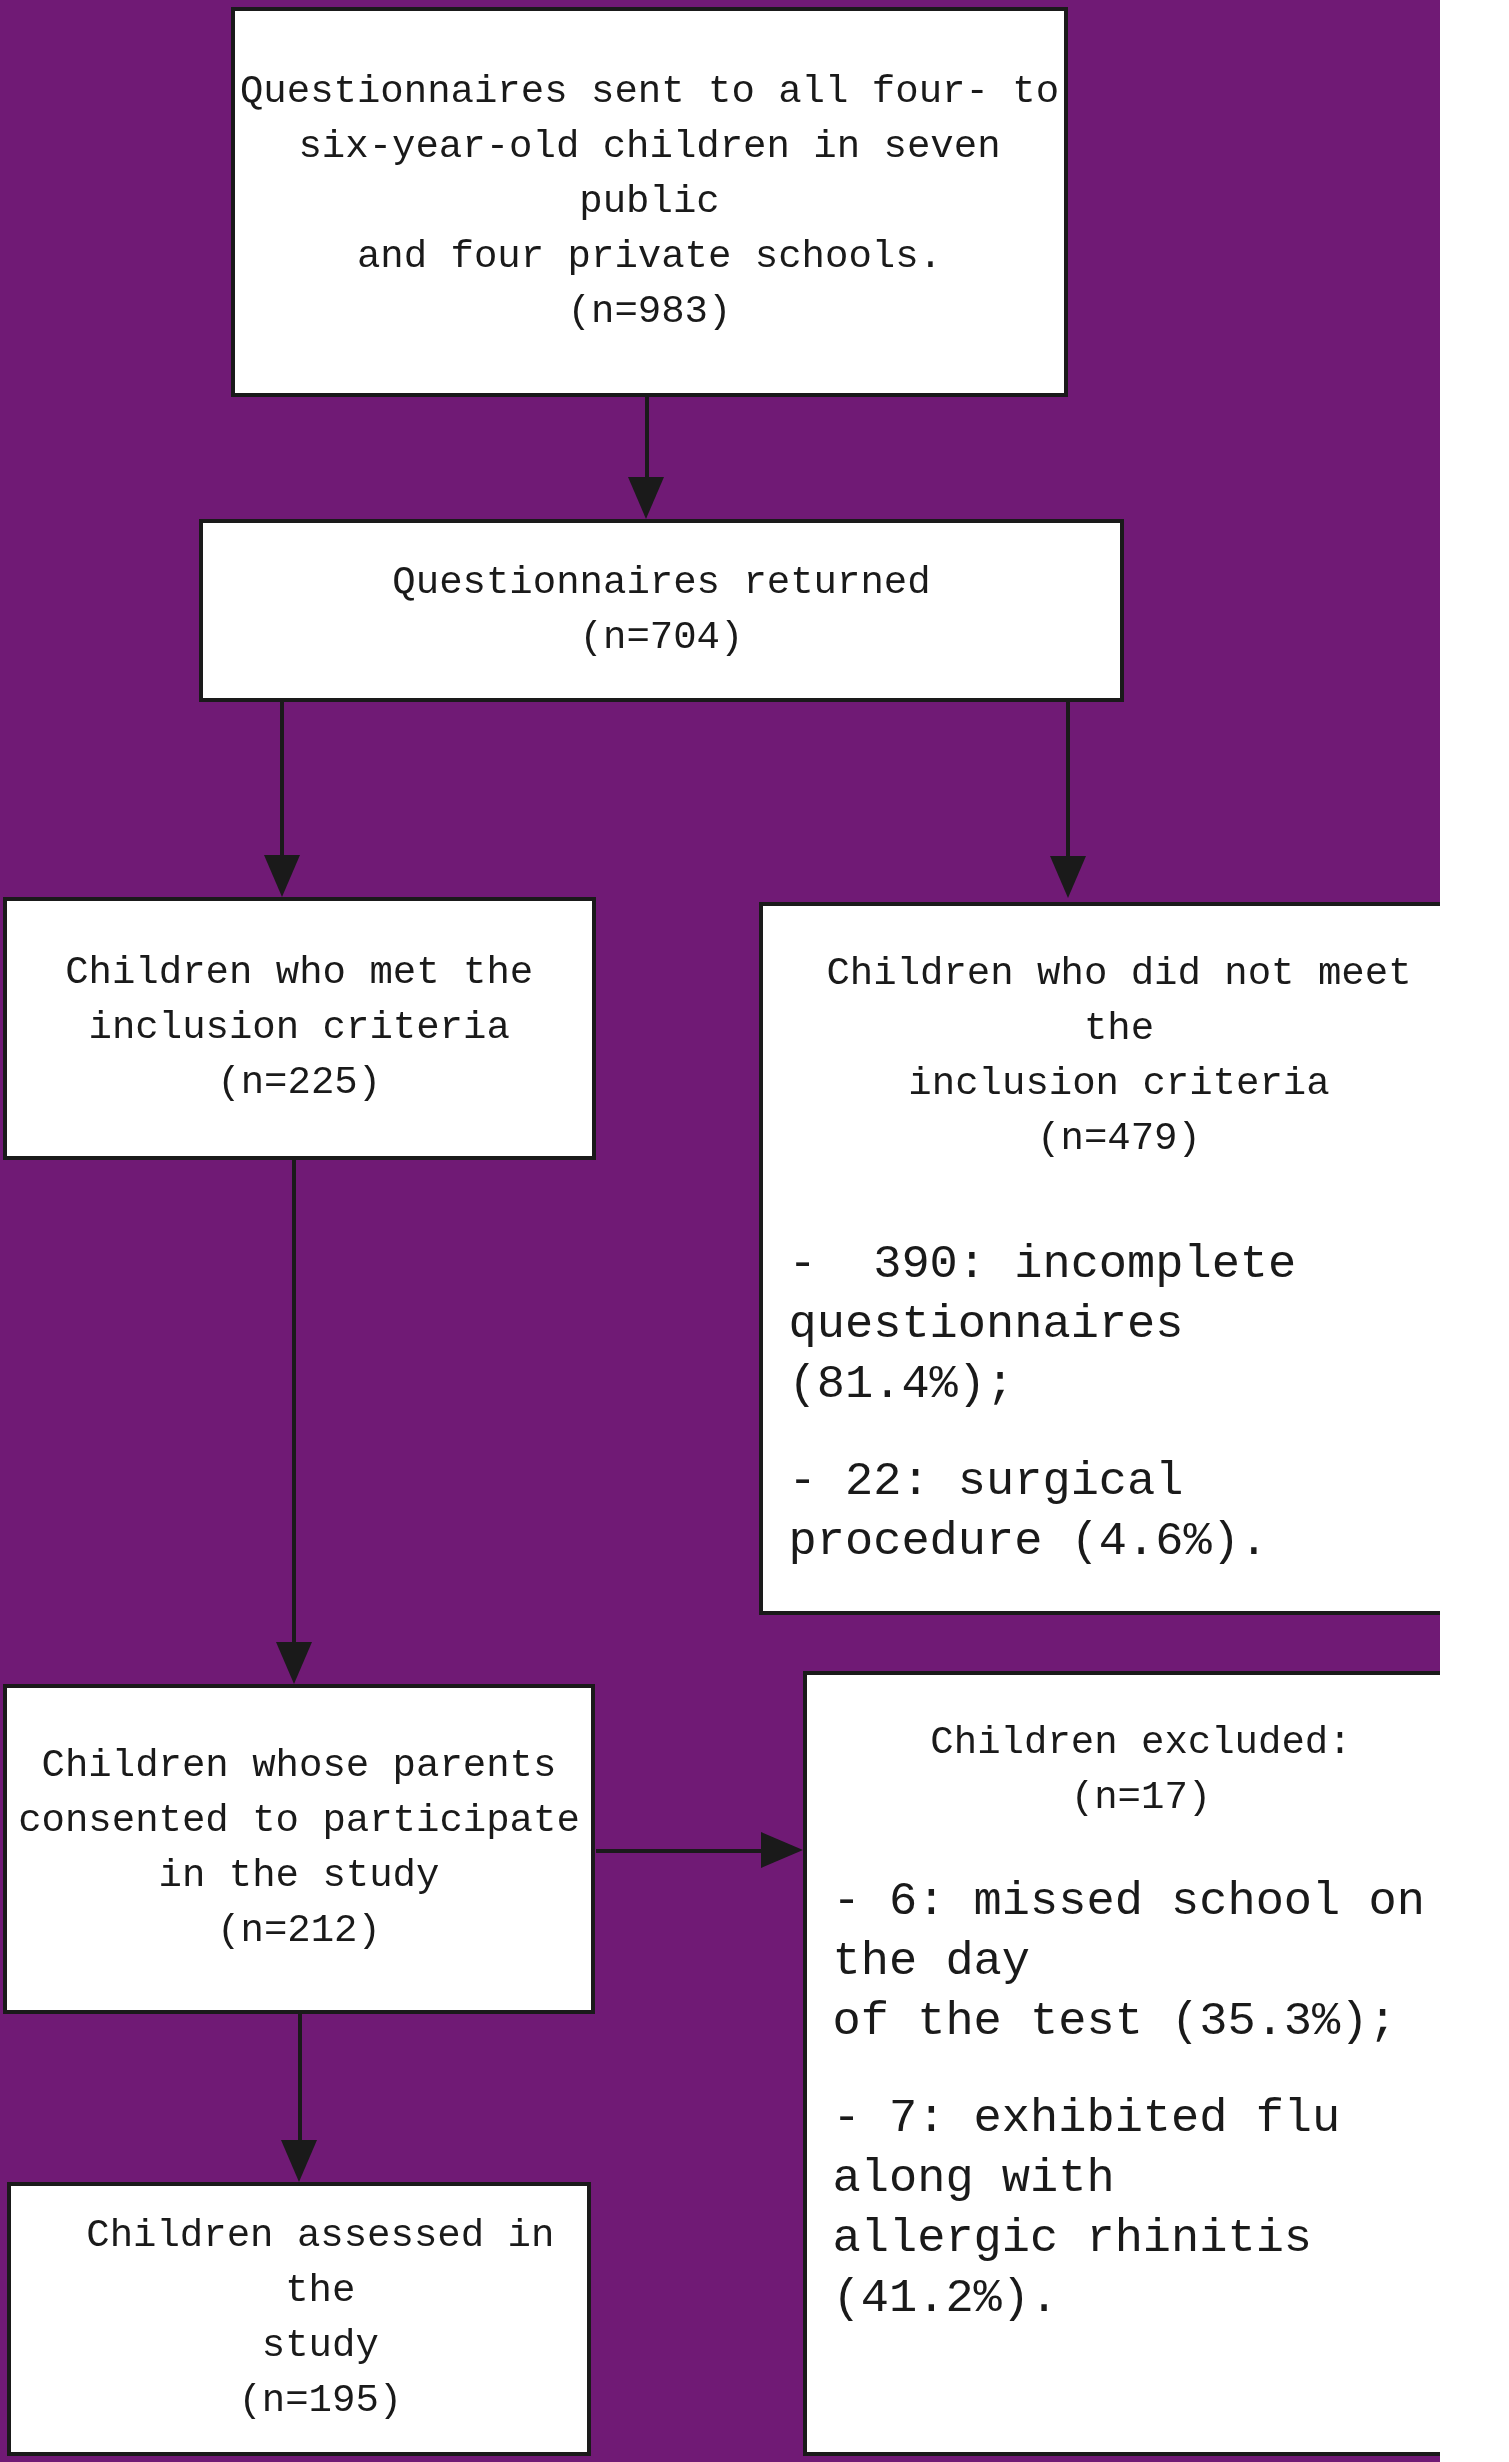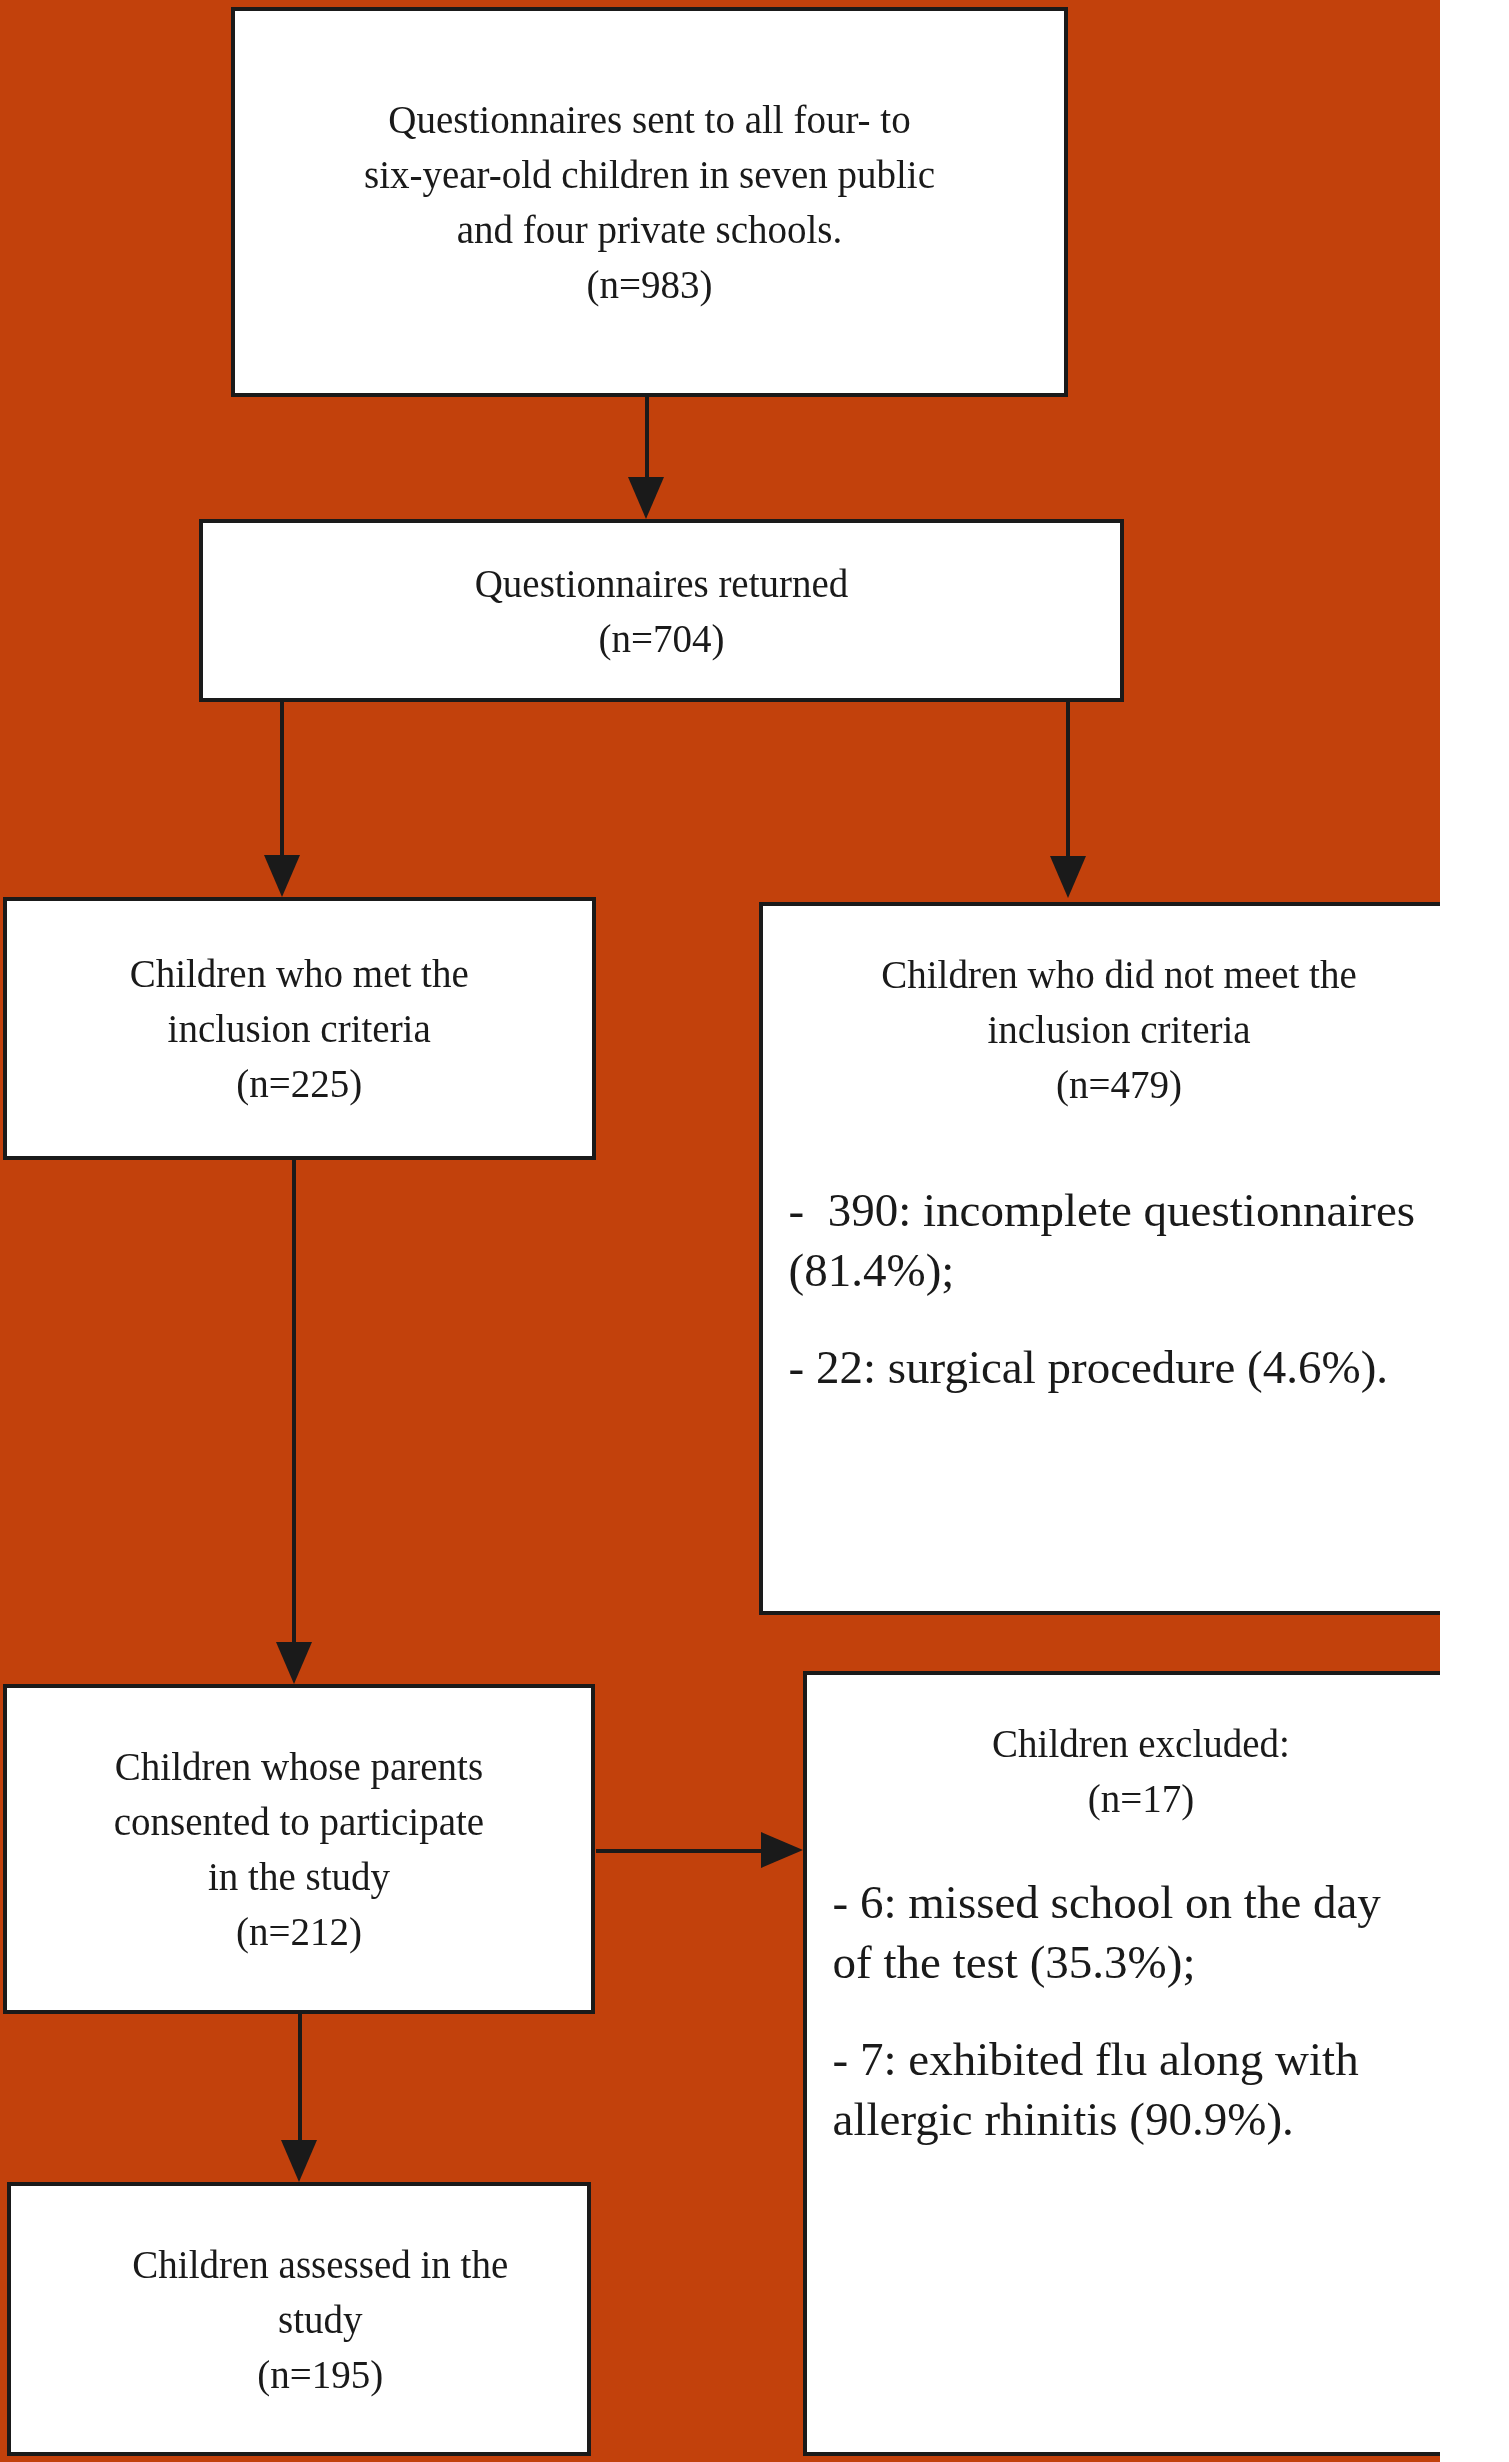--- a/index.html
+++ b/index.html
@@ -4,22 +4,22 @@
 <style>
   html, body {
     margin: 0;
     padding: 0;
     background: #ffffff;
   }
   .canvas {
     position: relative;
     width: 1440px;
     height: 2462px;
-    background: #c2410c;
-    font-family: Liberation Serif, serif;
+    background: #701a75;
+    font-family: Liberation Mono, monospace;
     color: #1a1a1a;
     overflow: hidden;
   }
   .box {
     position: absolute;
     box-sizing: border-box;
     border: 4.6px solid #1a1a1a;
     background: #ffffff;
   }
   .box.center {
@@ -129,21 +129,21 @@
 (n=212)</div>
   </div>
 
   <div class="box" id="box-excluded">
     <div class="box-title">Children excluded:
 (n=17)</div>
     <div class="bullets">
       <p class="bullet">- 6: missed school on the day
 of the test (35.3%);</p>
       <p class="bullet">- 7: exhibited flu along with
-allergic rhinitis (90.9%).</p>
+allergic rhinitis (41.2%).</p>
     </div>
   </div>
 
   <div class="box center" id="box-assessed">
     <div class="box-text">Children assessed in the
 study
 (n=195)</div>
   </div>
 
   <div class="shaft" id="arr1-shaft"></div>

